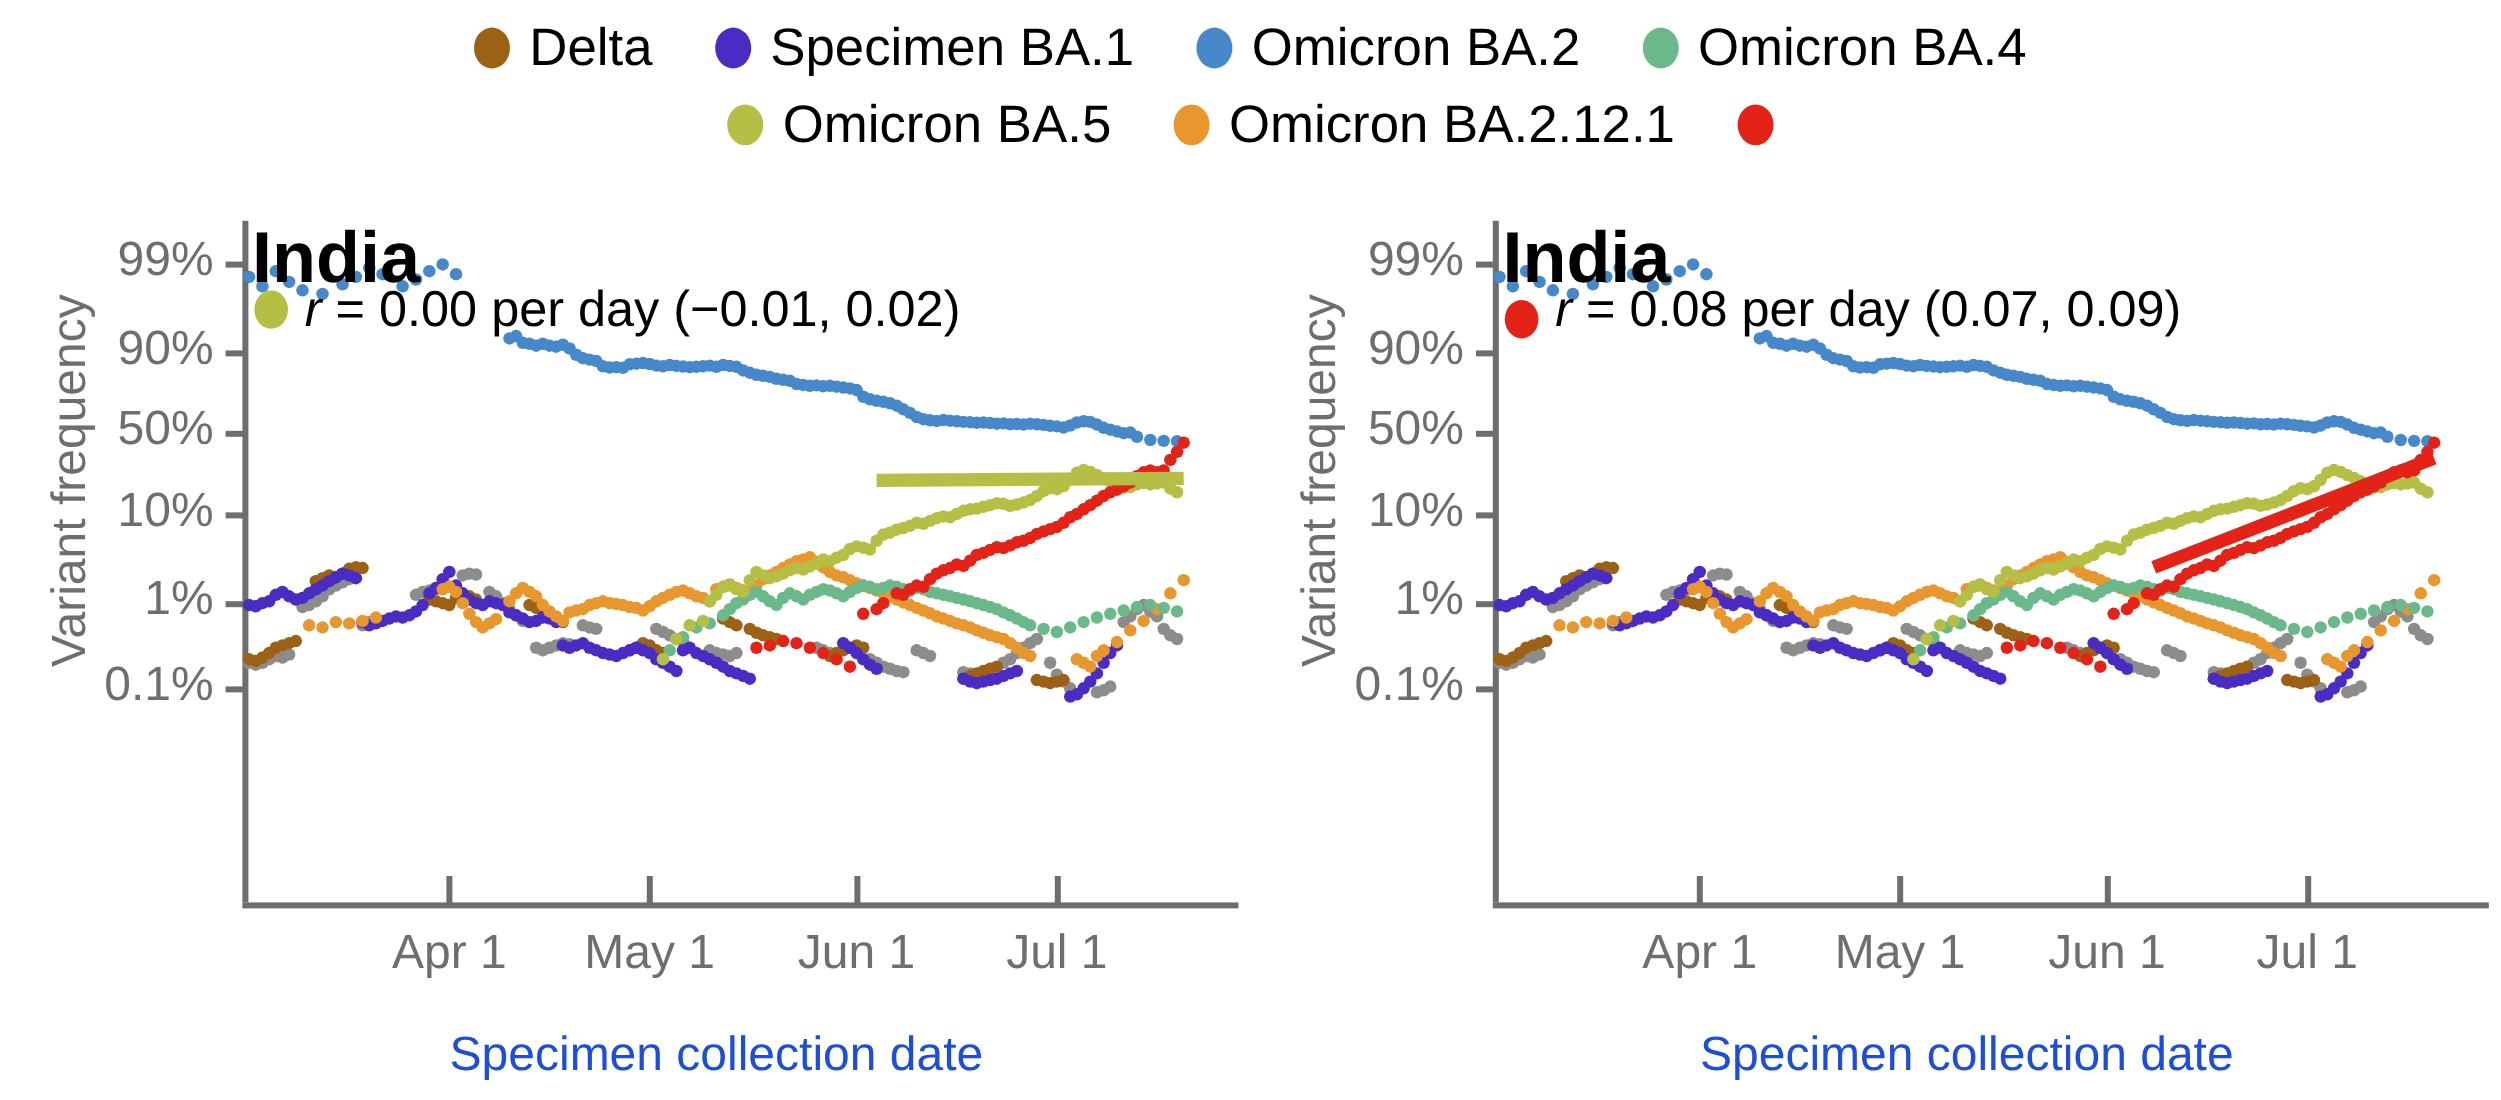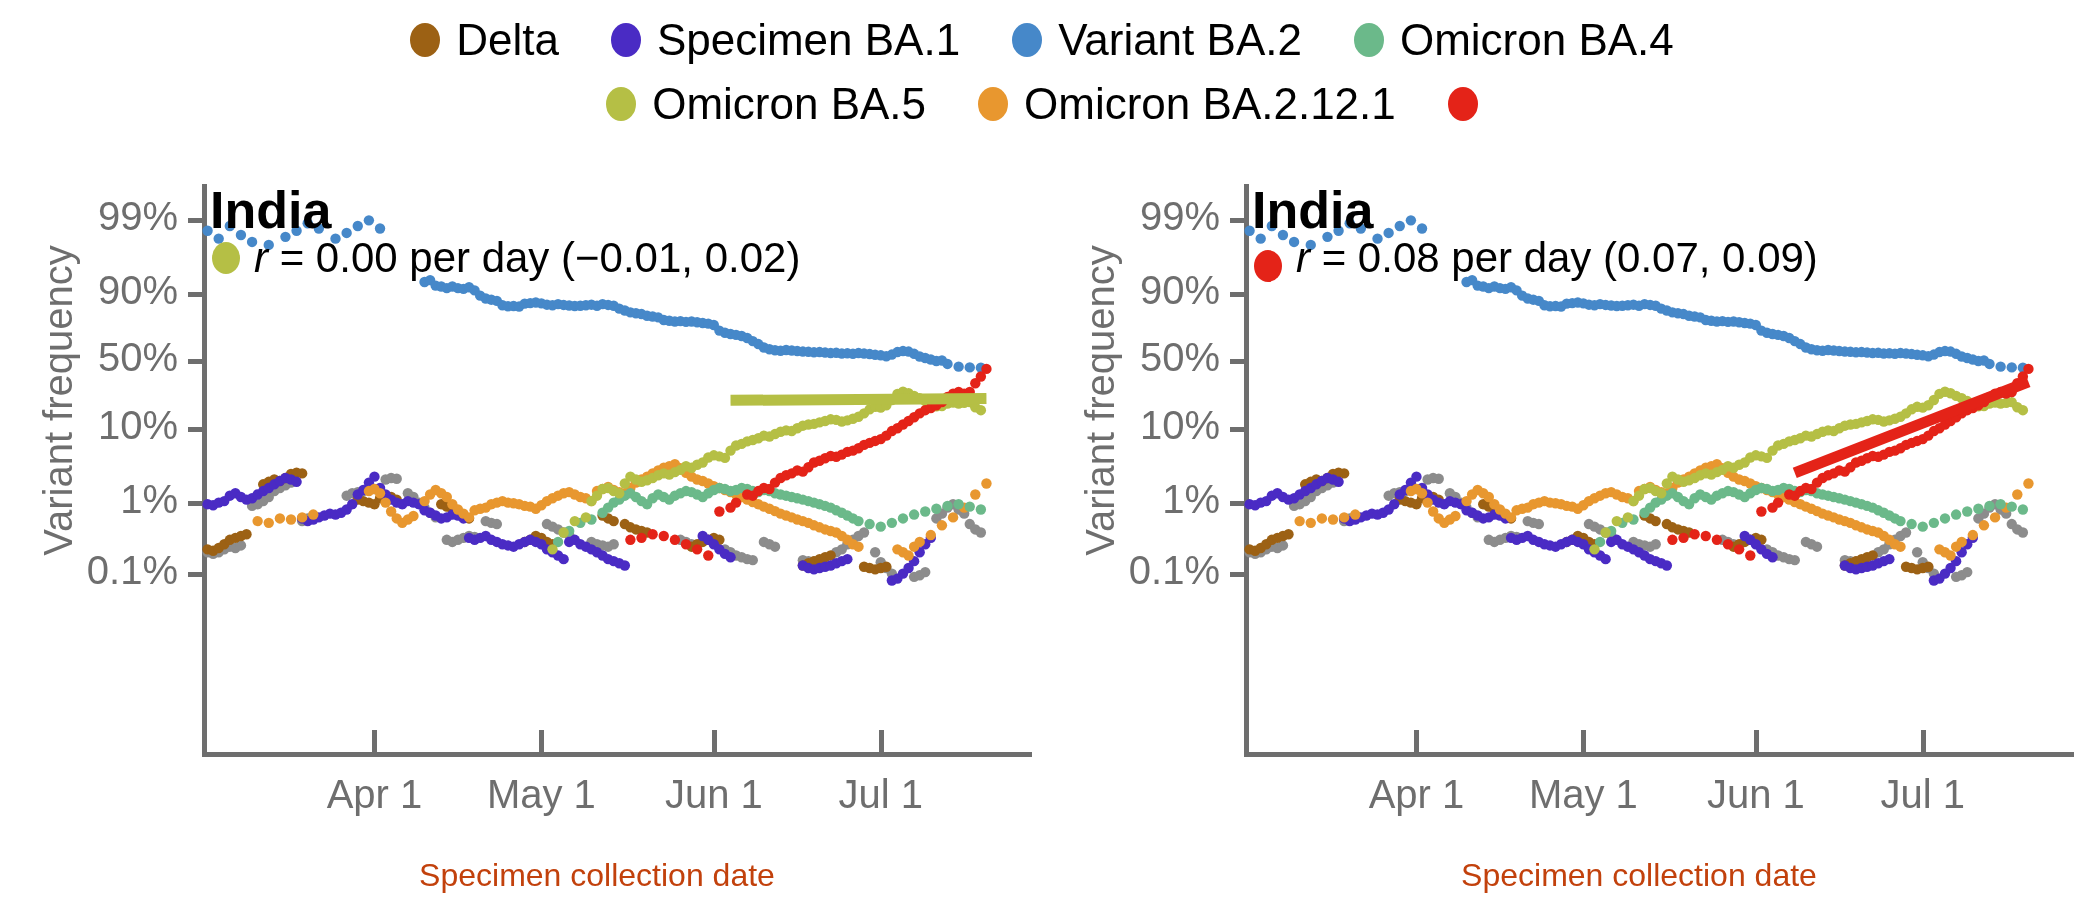--- a/index.html
+++ b/index.html
@@ -22,23 +22,23 @@
     position:absolute;left:8px;top:170px;width:60px;height:440px;
     display:flex;align-items:center;justify-content:center;
   }
   .ylabel span{
     transform:rotate(-90deg);white-space:nowrap;font-size:40px;color:#6e6e6e;
   }
   .axis-line{position:absolute;background:#6e6e6e;}
   .tick{position:absolute;background:#6e6e6e;}
   .ytick-label{position:absolute;font-size:40px;color:#6e6e6e;text-align:right;white-space:nowrap;}
   .xtick-label{position:absolute;font-size:40px;color:#6e6e6e;text-align:center;white-space:nowrap;}
-  .xaxis-title{position:absolute;font-size:32px;color:#c2410c;text-align:center;white-space:nowrap;}
+  .xaxis-title{position:absolute;font-size:40px;color:#1d4ed8;text-align:center;white-space:nowrap;}
 
-  .panel-title{position:absolute;font-size:52px;font-weight:bold;color:#000;white-space:nowrap;}
+  .panel-title{position:absolute;font-size:60px;font-weight:bold;color:#000;white-space:nowrap;}
   .rate-line{position:absolute;display:flex;align-items:center;white-space:nowrap;}
   .rate-dot{width:28px;height:32px;border-radius:50%;flex:none;}
   .rate-text{font-size:42px;margin-left:14px;color:#000;}
   .rate-text i{font-style:italic;}
 
   svg.scatter{position:absolute;left:0;top:0;overflow:visible;}
 </style>
 </head>
 <body>
 
@@ -49,21 +49,21 @@
         <div class="legend-item">
           <span class="legend-dot" style="background: rgb(156, 97, 20);"></span>
           <span class="legend-label">Delta</span>
         </div>
         <div class="legend-item">
           <span class="legend-dot" style="background: rgb(74, 43, 196);"></span>
           <span class="legend-label">Specimen BA.1</span>
         </div>
         <div class="legend-item">
           <span class="legend-dot" style="background: rgb(70, 136, 201);"></span>
-          <span class="legend-label">Variant BA.2</span>
+          <span class="legend-label">Omicron BA.2</span>
         </div>
         <div class="legend-item">
           <span class="legend-dot" style="background: rgb(107, 185, 138);"></span>
           <span class="legend-label">Omicron BA.4</span>
         </div>
       </div>
     <div class="legend-row" id="legend-row-1">
         <div class="legend-item">
           <span class="legend-dot" style="background: rgb(181, 191, 69);"></span>
           <span class="legend-label">Omicron BA.5</span>

